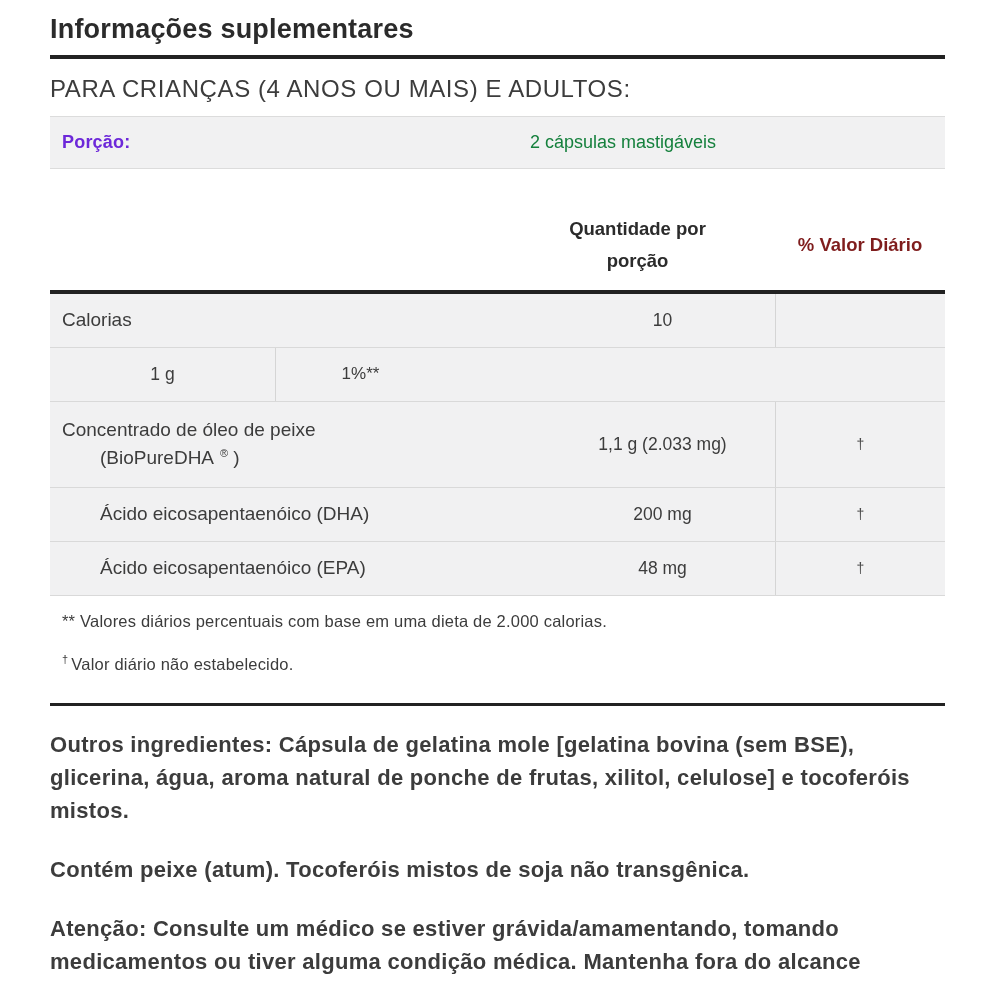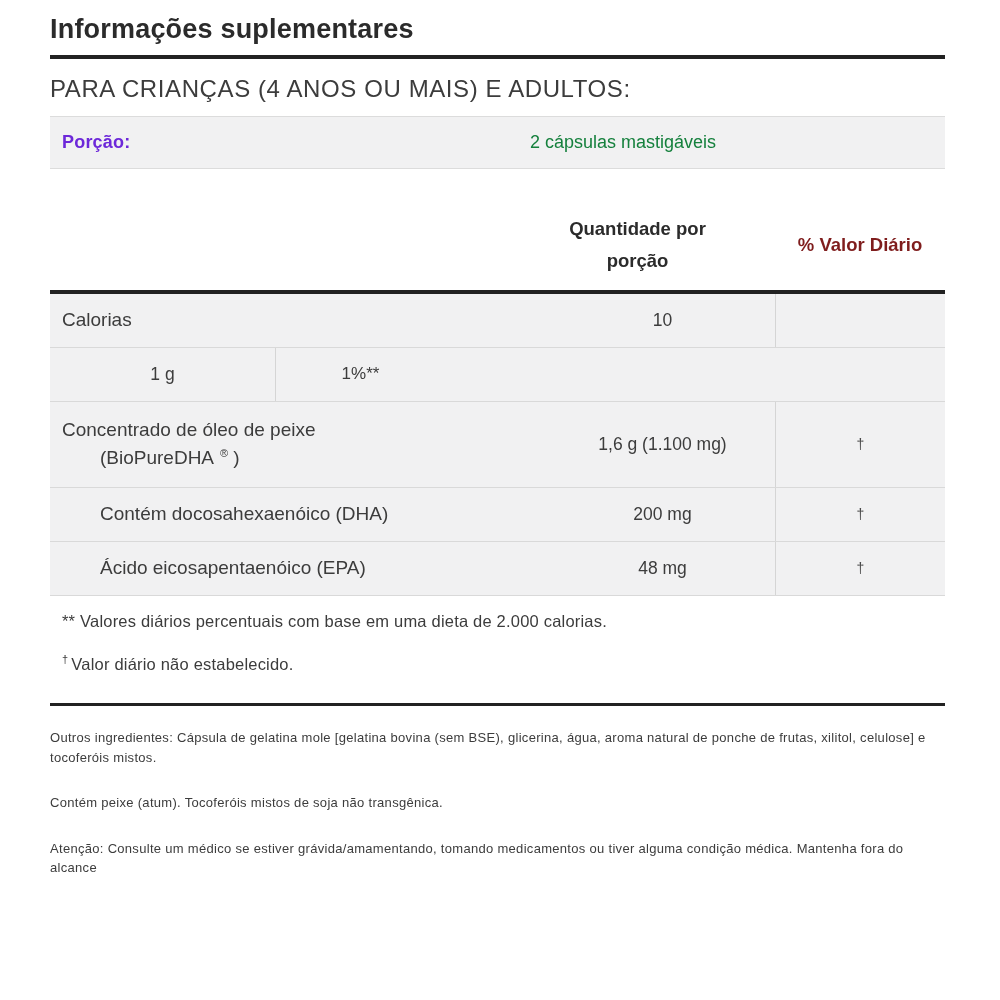--- a/index.html
+++ b/index.html
@@ -105,25 +105,26 @@
 
   
   .footnotes { padding: 16px 12px 4px 12px; }
   .footnote { margin: 0 0 22px 0; font-size: 16.5px; color: #3c3c3c; letter-spacing: 0.2px; }
   .footnote sup { font-size: 11px; margin-right: 3px; }
 
   
   .bottom-rule { border-top: 3px solid #222; margin-top: 4px; }
   .body-text { padding-top: 4px; }
   .body-text p {
-    font-size: 13px;
+    font-size: 22px;
     line-height: 1.5;
     letter-spacing: 0.3px;
     color: #3c3c3c;
     margin: 18px 0 26px 0;
+    font-weight: bold;
   }
 </style>
 </head>
 <body>
 
 <div class="page">
 
   <div class="title">Informações suplementares</div>
 
   <div class="audience">PARA CRIANÇAS (4 ANOS OU MAIS) E ADULTOS:</div>
@@ -152,26 +153,26 @@
     <div class="t-row">
       <div class="cell amount">1 g</div>
       <div class="cell dv">1%**</div>
     </div>
 
     <div class="t-row tall">
       <div class="cell name">
         <div>Concentrado de óleo de peixe</div>
         <div class="name-sub"><span>(BioPureDHA</span><sup>®</sup><span>)</span></div>
       </div>
-      <div class="cell amount">1,6 g (1.100 mg)</div>
+      <div class="cell amount">1,1 g (2.033 mg)</div>
       <div class="cell dv dagger">†</div>
     </div>
 
     <div class="t-row">
-      <div class="cell name indent">Contém docosahexaenóico (DHA)</div>
+      <div class="cell name indent">Ácido eicosapentaenóico (DHA)</div>
       <div class="cell amount">200 mg</div>
       <div class="cell dv dagger">†</div>
     </div>
 
     <div class="t-row">
       <div class="cell name indent">Ácido eicosapentaenóico (EPA)</div>
       <div class="cell amount">48 mg</div>
       <div class="cell dv dagger">†</div>
     </div>
 

